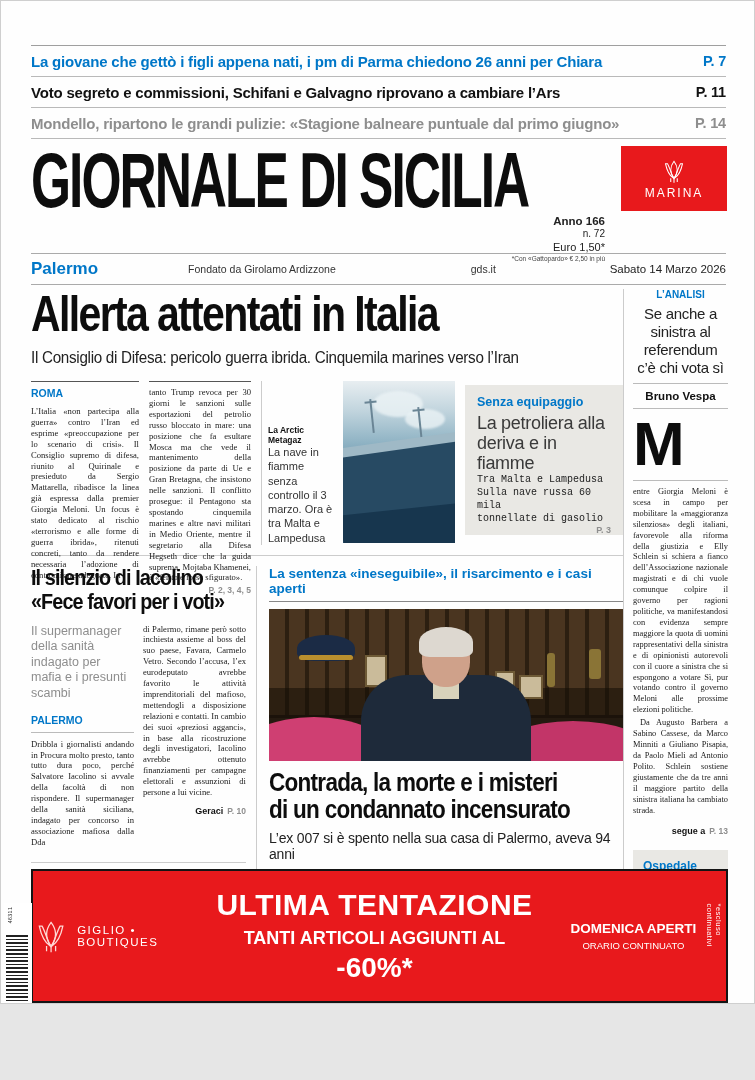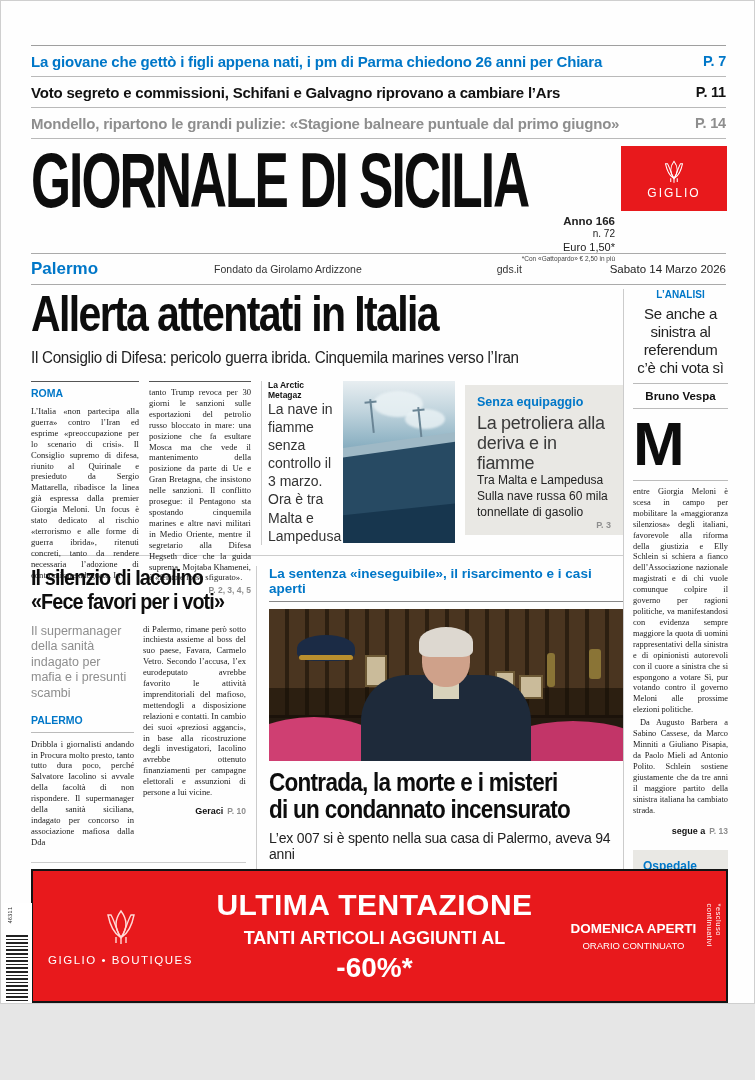--- a/index.html
+++ b/index.html
@@ -17,32 +17,32 @@
   .tb-row .pg{font-size:14.5px;}
 
   
   #masthead-title{position:absolute;left:30px;top:140px;font-family:"Liberation Sans",sans-serif;
           font-weight:900;font-size:78px;line-height:1;letter-spacing:-3px;color:#0d0d0d;
           white-space:nowrap;transform:scaleX(0.66);transform-origin:left top;}
   #logo-box{position:absolute;left:620px;top:145px;width:106px;height:65px;background:#e8191c;
           display:flex;flex-direction:column;align-items:center;justify-content:center;gap:2px;}
   #logo-box .logo-word{color:#fff;font-family:"Liberation Sans",sans-serif;font-size:12px;
           letter-spacing:2px;}
-  #mast-meta{position:absolute;right:139px;top:213px;text-align:right;
+  #mast-meta{position:absolute;right:149px;top:213px;text-align:right;
           font-family:"Liberation Sans",sans-serif;color:#222;line-height:1.25;}
   #mast-meta .m1{font-weight:bold;font-size:11.5px;}
   #mast-meta .m2{font-size:10px;}
   #mast-meta .m3{font-size:11px;}
   #mast-meta .m4{font-size:6.5px;color:#444;}
 
   
   #dateline{position:absolute;left:30px;right:28px;top:252px;height:30px;
           border-top:1px solid #aaa;border-bottom:1px solid #aaa;display:flex;align-items:center;}
   #dateline .city{font-family:"Liberation Sans",sans-serif;font-weight:bold;font-size:17px;color:#0077c8;}
-  #dateline .founded{font-family:"Liberation Sans",sans-serif;font-size:10.5px;color:#333;margin-left:116px;}
+  #dateline .founded{font-family:"Liberation Sans",sans-serif;font-size:10.5px;color:#333;margin-left:90px;}
   #dateline .site{font-family:"Liberation Sans",sans-serif;font-size:10.5px;color:#333;margin-left:135px;}
   #dateline .date{font-family:"Liberation Sans",sans-serif;font-size:11.5px;color:#222;margin-left:auto;}
 
   
   #main-left{position:absolute;left:30px;top:288px;width:592px;}
   #lead-headline{font-family:"Liberation Sans",sans-serif;font-weight:900;font-size:50px;
           line-height:1;letter-spacing:-2px;color:#0d0d0d;white-space:nowrap;
           transform:scaleX(0.82);transform-origin:left top;}
   #lead-subhead{font-family:"Liberation Sans",sans-serif;font-size:16px;letter-spacing:-0.3px;
           color:#222;margin-top:10px;white-space:nowrap;transform:scaleX(0.95);transform-origin:left top;}
@@ -51,38 +51,38 @@
   .kicker{font-family:"Liberation Sans",sans-serif;font-weight:bold;font-size:10.5px;color:#0077c8;}
   .bodytxt{font-size:8.6px;line-height:1.27;text-align:justify;color:#1a1a1a;}
   #lead-col1{width:108px;}
   #lead-col1 .kicker{display:block;margin-bottom:7px;}
   #lead-col2{width:102px;}
   .pgref{display:block;text-align:right;font-family:"Liberation Sans",sans-serif;font-weight:bold;
           font-size:8.5px;color:#8e8e8e;margin-top:2px;}
   #lead-capcol{width:72px;display:flex;flex-direction:column;justify-content:flex-end;
           border-left:1px solid #ccc;padding-left:6px;box-sizing:border-box;}
   .cap-title{font-family:"Liberation Sans",sans-serif;font-weight:bold;font-size:8.5px;color:#111;}
-  .cap-text{font-family:"Liberation Sans",sans-serif;font-size:14px;color:#333;line-height:1.3;}
+  .cap-text{font-family:"Liberation Sans",sans-serif;font-size:11px;color:#333;line-height:1.3;}
   #photo-ship{width:112px;height:162px;position:relative;overflow:hidden;
           background:linear-gradient(180deg,#e8eef1 0%,#c2d5de 18%,#8fb3c4 38%,#5d89a2 60%,#3c6a86 100%);}
   .ship-hull{position:absolute;left:-12px;top:68px;width:150px;height:70px;background:#274a63;
           transform:rotate(-8deg);}
   .ship-deck{position:absolute;left:-10px;top:58px;width:150px;height:16px;background:#9fb9c6;
           transform:rotate(-8deg);}
   .ship-dark{position:absolute;left:0;bottom:-20px;width:140px;height:55px;background:#17364e;
           transform:rotate(-6deg);}
   .mast{position:absolute;width:2px;height:34px;background:#6a8595;}
   .mast:after{content:"";position:absolute;left:-5px;top:2px;width:12px;height:2px;background:#6a8595;}
   .smoke{position:absolute;border-radius:50%;background:rgba(235,242,245,0.8);filter:blur(1px);}
   #lead-box{width:158px;height:150px;margin-top:4px;background:#e9e8e4;padding:10px 12px;
           box-sizing:border-box;display:flex;flex-direction:column;}
   #lead-box .box-kicker{font-family:"Liberation Sans",sans-serif;font-weight:bold;font-size:12.5px;color:#0077c8;}
   #lead-box .box-title{font-family:"Liberation Sans",sans-serif;font-size:18px;line-height:1.12;
           color:#3a3a3a;margin-top:4px;letter-spacing:-0.3px;}
-  #lead-box .box-body{font-family:Liberation Sans, sans-serif;font-size:12px;line-height:1.3;
+  #lead-box .box-body{font-family:Liberation Mono, monospace;font-size:10px;line-height:1.3;
           color:#222;margin-top:auto;white-space:pre-line;}
   #lead-box .box-pg{text-align:right;font-family:"Liberation Sans",sans-serif;font-weight:bold;
           font-size:9px;color:#8e8e8e;}
   #row-divider{border-bottom:1px solid #ccc;margin-top:10px;}
 
   
   #row-c{display:flex;margin-top:10px;}
   #iacolino{width:226px;padding-right:10px;border-right:1px solid #ccc;box-sizing:border-box;}
   .head-line{display:block;font-family:"Liberation Sans",sans-serif;font-weight:900;color:#0d0d0d;
           white-space:nowrap;transform-origin:left top;}
@@ -144,21 +144,21 @@
   #segue{text-align:right;margin-top:3px;}
   #cervello{margin-top:12px;background:#e9e8e4;padding:9px 10px;box-sizing:border-box;}
   #cervello .kicker{text-align:left;font-size:12px;}
   #cervello .box-title{font-family:"Liberation Sans",sans-serif;font-size:15.5px;line-height:1.15;
           color:#3a3a3a;margin-top:3px;letter-spacing:-0.3px;}
 
   
   #ad{position:absolute;left:30px;top:868px;width:697px;height:134px;background:#e8191c;
           border:2px solid #141414;box-sizing:border-box;display:flex;align-items:center;color:#fff;
           font-family:"Liberation Sans",sans-serif;}
-  #ad-left{width:175px;display:flex;flex-direction:column;align-items:center;gap:8px;justify-content:center;}
+  #ad-left{width:175px;display:flex;flex-direction:row;align-items:center;gap:8px;justify-content:center;}
   #ad-left .logo-word{font-size:11.5px;letter-spacing:1.5px;color:#fff;}
   #ad-center{flex:1;text-align:center;}
   #ad-center .l1{font-size:30px;font-weight:bold;letter-spacing:0.5px;}
   #ad-center .l2{font-size:18px;font-weight:bold;margin-top:6px;}
   #ad-center .l3{font-size:28px;font-weight:bold;margin-top:3px;}
   #ad-right{width:185px;text-align:center;}
   #ad-right .r1{font-size:13.5px;font-weight:bold;}
   #ad-right .r2{font-size:9.5px;margin-top:4px;}
   #ad-note{position:absolute;right:3px;top:50%;transform:translateY(-50%);writing-mode:vertical-rl;
           font-size:7.5px;letter-spacing:0.5px;}
@@ -203,21 +203,21 @@
   <div id="masthead-title">GIORNALE DI SICILIA</div>
   <div id="logo-box">
     <svg width="26" height="26" viewBox="0 0 40 40">
       <g stroke="#ffffff" fill="none" stroke-width="1.6">
         <path d="M20 5 C14 13 13 22 20 31 C27 22 26 13 20 5 Z"></path>
         <path d="M7 9 C9 19 13 27 19 31 C15 22 13 14 10 9 Z"></path>
         <path d="M33 9 C31 19 27 27 21 31 C25 22 27 14 30 9 Z"></path>
         <path d="M15 31 L15 37 M20 31 L20 38 M25 31 L25 37"></path>
       </g>
     </svg>
-    <span class="logo-word">GIGLIO</span>
+    <span class="logo-word">MARINA</span>
   </div>
   <div id="mast-meta">
     <div class="m1">Anno 166</div>
     <div class="m2">n. 72</div>
     <div class="m3">Euro 1,50*</div>
     <div class="m4">*Con «Gattopardo» € 2,50 in più</div>
   </div>
 
   <div id="dateline">
     <span class="city">Palermo</span>

